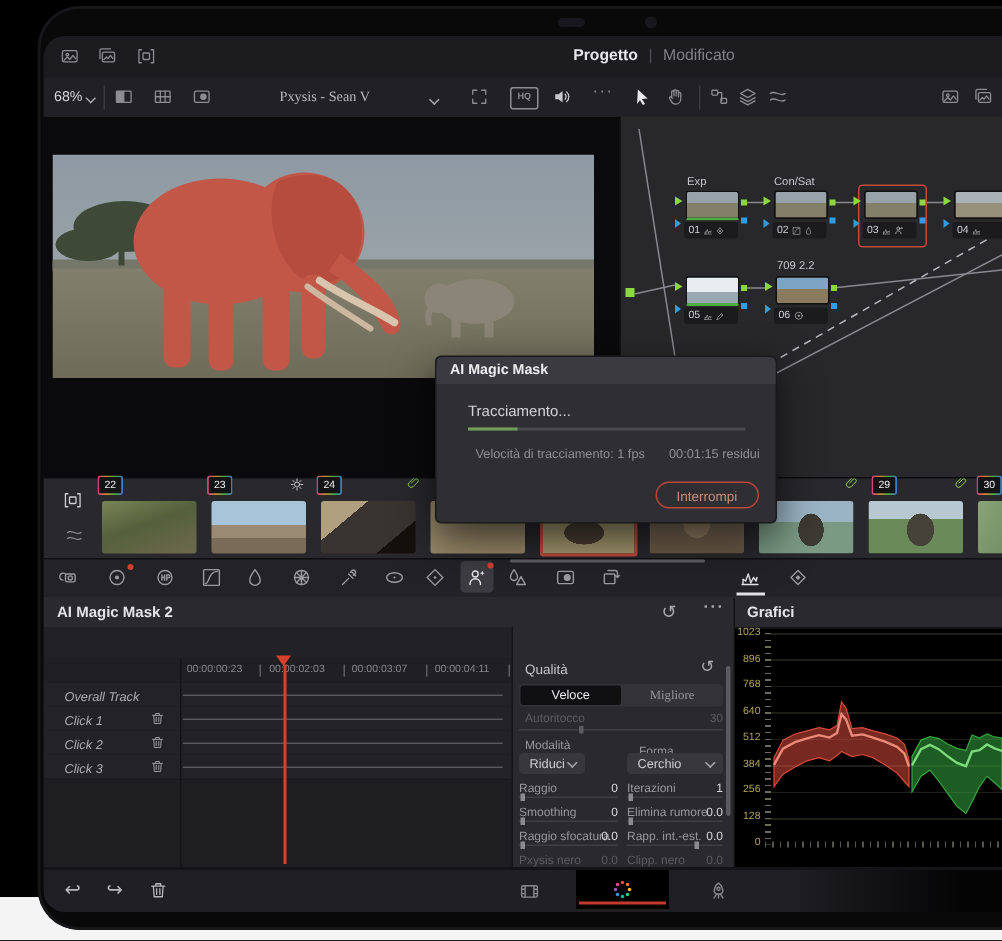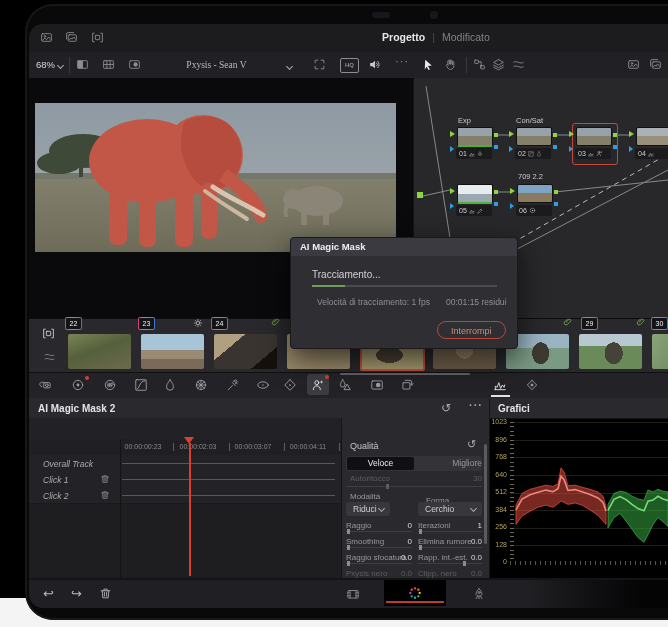--- a/index.html
+++ b/index.html
@@ -606,31 +606,38 @@
     <div class="trackrow" style="top:463px;">
       <span class="tracklbl">Click 2</span>
       <svg class="ic abs" style="left:71px;top:3px;color:#9a9aa0" width="10" height="10">
           <use href="#i-tr ash"></use>
         </svg>
       <svg class="ic abs" style="left:71px;top:3px;color:#9a9aa0" width="10" height="10">
           <use href="#i-trash"></use>
         </svg>
         <i class="kfline"></i>
     </div>
+    <div class="trackrow" style="top:479px;">
+      <span class="tracklbl">Click 3</span>
+      <svg class="ic abs" style="left:71px;top:3px;color:#9a9aa0" width="10" height="10">
+          <use href="#i-trash"></use>
+        </svg>
+        <i class="kfline"></i>
+    </div>
     <div class="abs" style="left:91px;top:415px;width:1px;height:139px;background:#141417;"></div>
 
     <i class="abs" style="left:155px;top:413px;width:0;height:0;border-left:5.5px solid transparent;border-right:5.5px solid transparent;border-top:7px solid #d8402c;z-index:5;"></i>
     <i class="abs" style="left:160px;top:419px;width:1.5px;height:133px;background:#d8402c;z-index:5;"></i>
 
     <div class="settings"></div>
     <span class="txt" style="left:321px;top:417px;font-size:9px;color:#c4c4c8;">Qualità</span>
     <span class="txt glyph" style="left:438px;top:414px;font-size:11px;color:#a9a9ae;">↺</span>
     <div class="abs" style="left:317px;top:432px;width:136px;height:15px;background:#333338;border-radius:3px;">
       <div class="abs" style="left:1px;top:1px;width:67px;height:13px;background:#101012;border-radius:2px;text-align:center;font-size:8.5px;line-height:13px;color:#ececf0;">Veloce</div>
-      <div class="abs" style="left:68px;top:0;width:68px;height:15px;text-align:right;font-size:8.5px;line-height:15px;color:#98989c;">Migliore</div>
+      <div class="abs" style="left:68px;top:0;width:68px;height:15px;text-align:center;font-size:8.5px;line-height:15px;color:#98989c;font-family:Liberation Serif, serif;">Migliore</div>
     </div>
     <span class="slbl" style="left:321px;top:450px;color:#5c5c61;">Autoritocco</span>
     <span class="sval" style="left:413px;top:450px;width:40px;color:#5c5c61;">30</span>
     <div class="sline" style="left:317px;top:462px;width:136px;">
         <i class="shandle" style="left:40px;background:#5c5c61;"></i>
       </div>
     <span class="slbl" style="left:321px;top:468px;">Modalità</span>
     <span class="slbl" style="left:397px;top:472px;">Forma</span>
     <div class="dropdown" style="left:317px;top:478px;width:44px;"><span>Riduci</span><i class="chev"></i></div>
     <div class="dropdown" style="left:389px;top:478px;width:64px;"><span>Cerchio</span><i class="chev"></i></div>

